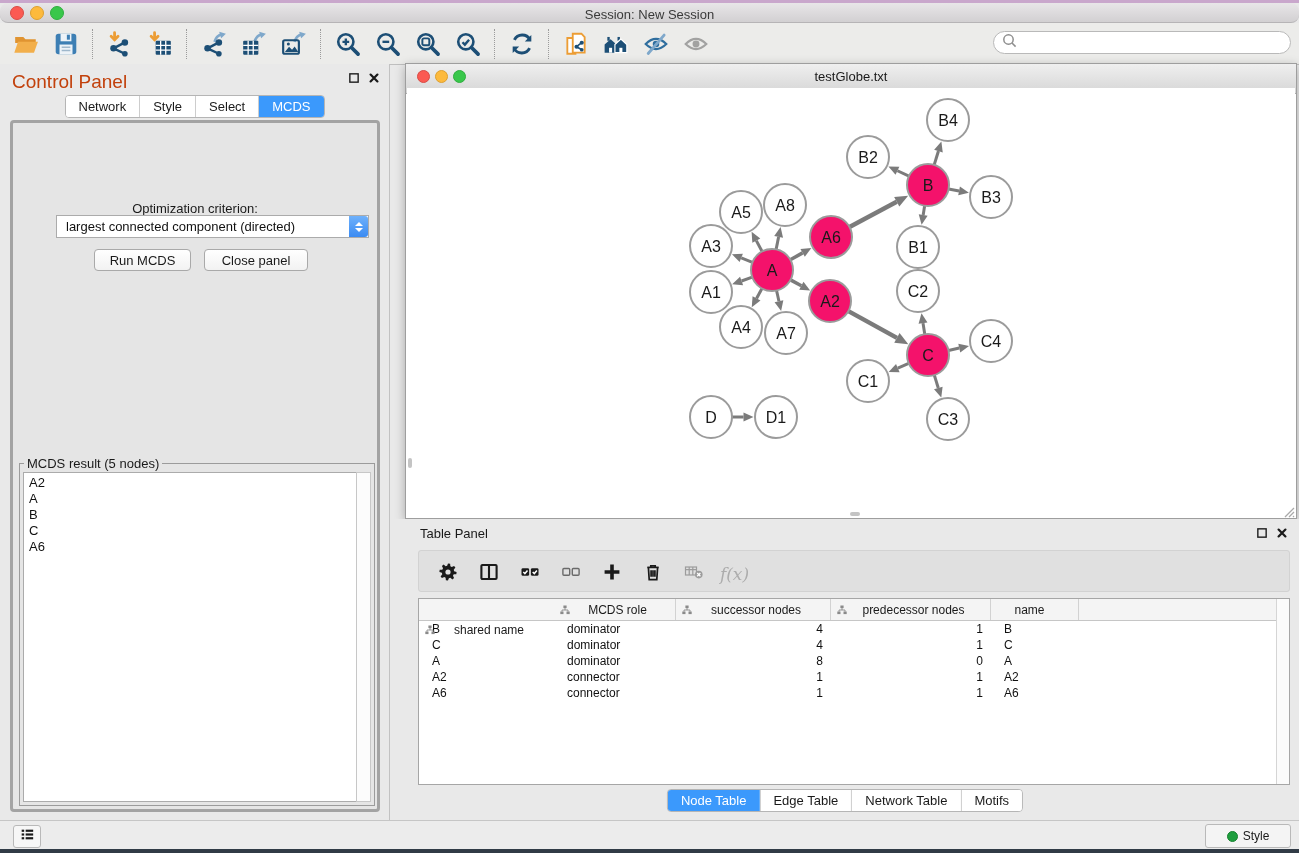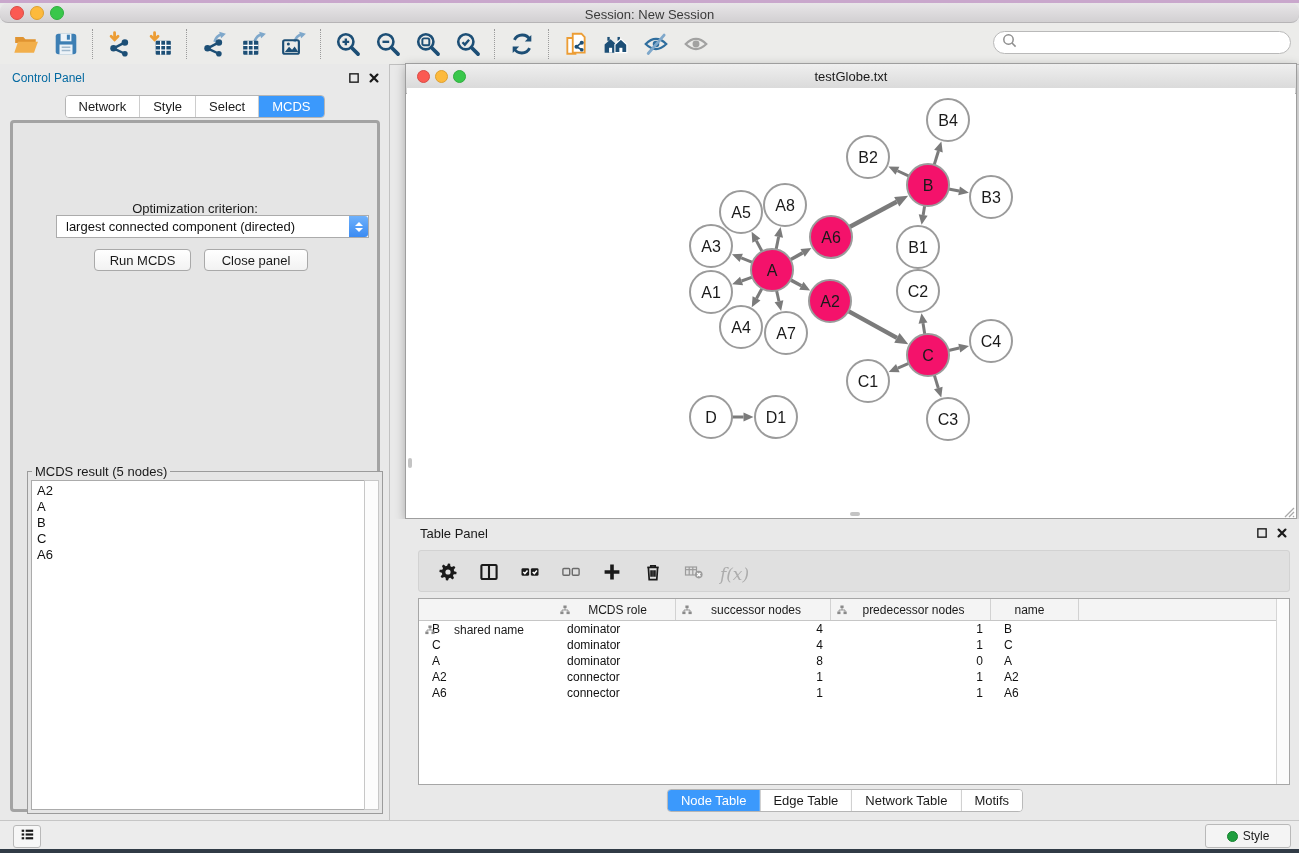--- a/index.html
+++ b/index.html
@@ -25,41 +25,41 @@
   .tb-group{display:flex;align-items:center;height:100%;}
   .tb-sep{width:1px;height:30px;border-left:1px dotted #9B9B9B;margin:0 6px;}
   .tb-btn{width:40px;height:36px;display:flex;align-items:center;justify-content:center;border-radius:4px;}
   .tb-btn svg{display:block;}
   .search-wrap{left:993px;top:31px;width:298px;height:23px;background:#FFF;
     border:1px solid #B9B9B9;border-radius:12px;display:flex;align-items:center;padding-left:7px;box-sizing:border-box;}
   .search-input{border:none;outline:none;flex:1;font-size:12px;background:transparent;font-family:"Liberation Sans",sans-serif;}
   
   .control-panel{left:0;top:64px;width:390px;height:756px;background:#E9E9E9;border-right:1px solid #C2C2C2;box-sizing:border-box;}
   .panel-header{position:absolute;left:0;top:0;width:100%;height:28px;}
-  .panel-title{position:absolute;left:12px;top:7px;font-size:12px;color:#0369a1;}
+  .panel-title{position:absolute;left:12px;top:7px;font-size:19px;color:#c2410c;}
   .win-btn{position:absolute;top:6px;width:15px;height:15px;display:flex;align-items:center;justify-content:center;}
   .cp-inner{position:absolute;left:10px;top:56px;width:370px;height:692px;background:#E5E5E5;
     border:3px solid #a3a3a3;border-radius:4px;box-sizing:border-box;}
   .seg{position:absolute;display:inline-flex;border:1px solid #B5B5B5;border-radius:4px;overflow:hidden;background:#FFF;}
   .seg-tab{padding:3px 13px;font-size:13px;color:#1A1A1A;background:#FFF;border-left:1px solid #CDCDCD;white-space:nowrap;}
   .seg-tab:first-child{border-left:none;}
   .seg-tab.active{background:#3B99FC;color:#FFF;}
   .cp-tabs{left:50%;transform:translateX(-50%);top:31px;}
   .opt-label{position:absolute;left:0;width:100%;top:78px;text-align:center;font-size:13px;color:#1A1A1A;}
   .select{position:absolute;left:43px;top:92px;width:313px;height:23px;background:#FFF;border:1px solid #ABABAB;
     border-radius:0;box-sizing:border-box;display:flex;align-items:center;}
   .select-value{flex:1;font-size:13px;padding-left:9px;color:#111;white-space:nowrap;overflow:hidden;}
   .select-stepper{width:19px;height:21px;background:linear-gradient(#6EB1FC,#3B8BF2);border-radius:0 3px 3px 0;
     display:flex;flex-direction:column;align-items:center;justify-content:center;gap:2px;}
   .arr-up{width:0;height:0;border-left:4px solid transparent;border-right:4px solid transparent;border-bottom:4px solid #FFF;}
   .arr-dn{width:0;height:0;border-left:4px solid transparent;border-right:4px solid transparent;border-top:4px solid #FFF;}
   .btn{position:absolute;height:22px;background:linear-gradient(#FFFFFF,#F2F2F2);border:1px solid #A9A9A9;border-radius:4px;
     font-size:13px;color:#1A1A1A;display:flex;align-items:center;justify-content:center;box-sizing:border-box;}
   .mcds-fieldset{position:absolute;left:6px;top:333px;width:356px;height:350px;border:1px solid #9B9B9B;
-    margin:8px;padding:0;background:#E5E5E5;box-sizing:border-box;}
+    margin:0;padding:0;background:#E5E5E5;box-sizing:border-box;}
   .mcds-fieldset legend{font-size:13px;color:#1A1A1A;margin-left:4px;padding:0 3px;}
   .mcds-list{position:absolute;left:3px;top:1px;right:16px;bottom:3px;background:#FFF;border:1px solid #ABABAB;
     overflow:hidden;padding-top:2px;}
   .mcds-scroll{position:absolute;top:1px;right:3px;bottom:3px;width:13px;background:#FCFCFC;border:1px solid #C7C7C7;}
   .mcds-item{font-size:13px;color:#111;padding:1px 0 1px 5px;line-height:14px;}
   
   .net-window{left:405px;top:63px;width:892px;height:456px;background:#FFF;border:1px solid #9E9E9E;
     box-shadow:0 3px 10px rgba(0,0,0,.28);box-sizing:border-box;}
   .net-titlebar{position:absolute;left:0;top:0;width:100%;height:30px;
     background:linear-gradient(#EFEFEF,#D6D6D6);border-bottom:1px solid #ACACAC;box-sizing:border-box;}

